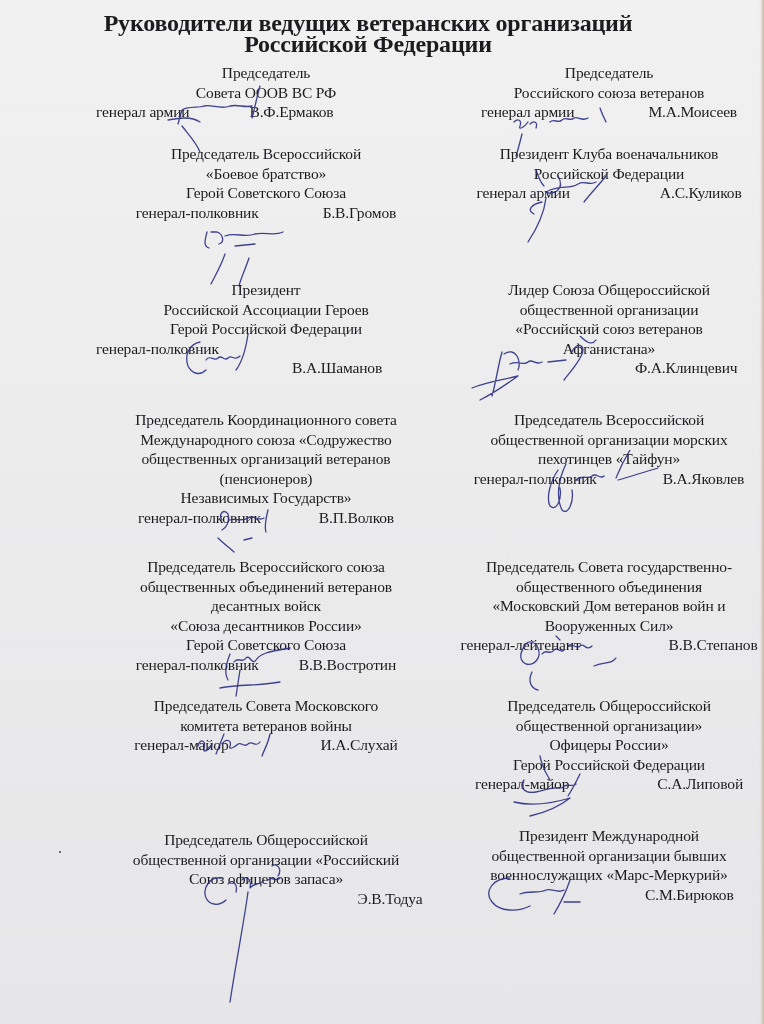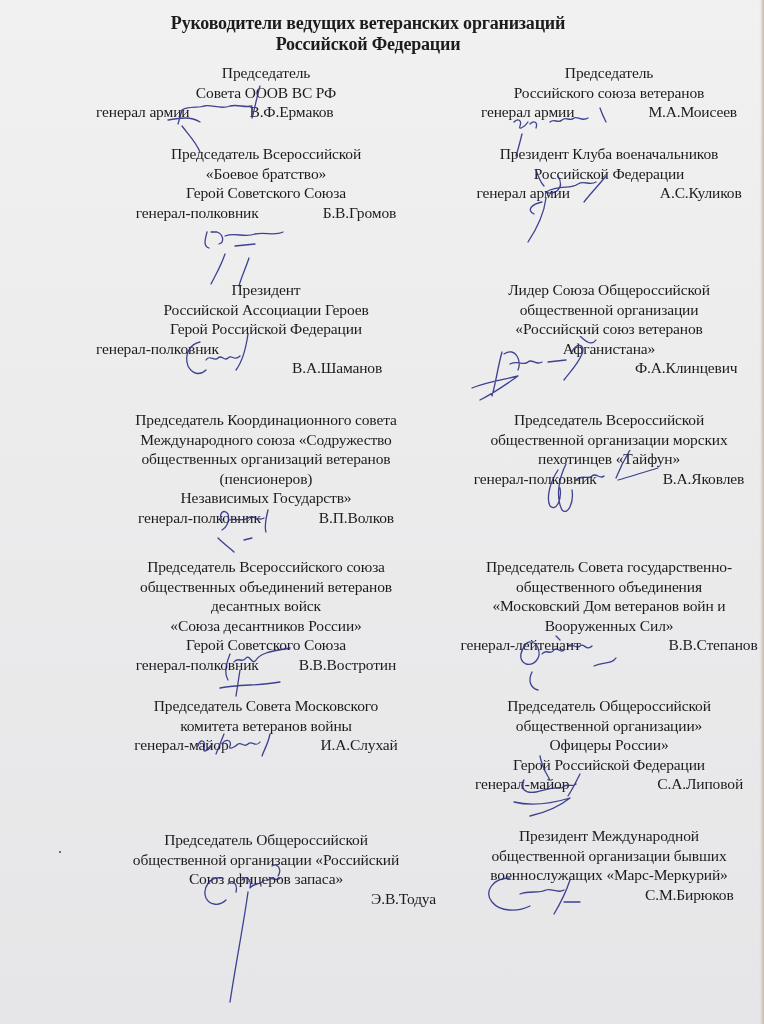--- a/index.html
+++ b/index.html
@@ -11,21 +11,21 @@
     }
     .page {
       position: relative;
       width: 764px; height: 1024px;
       background: linear-gradient(180deg, #f1f1f2 0%, #ececed 40%, #e6e6e8 100%);
       box-shadow: inset -4px 0 3px -2px #c9b8a8;
       overflow: hidden;
     }
     .title {
       position: absolute; left: 0; width: 736px; text-align: center;
-      font-weight: bold; font-size: 18px; line-height: 21px; letter-spacing: -0.2px;
+      font-weight: bold; font-size: 24px; line-height: 21px; letter-spacing: -0.2px;
       top: 13px;
     }
     .title .t2 { display: block; }
     .block {
       position: absolute; text-align: center;
       font-size: 15.5px; line-height: 19.5px; letter-spacing: -0.15px;
       white-space: nowrap;
       margin-left: 44px;
     }
     .block .line { display: block; }
@@ -122,21 +122,21 @@
     </span>
   </div>
   <svg class="sig" style="left:190px; top:728px;" width="110" height="34" viewBox="0 0 110 34">
     <path d="M8 18 C10 10 16 12 14 20 C12 26 20 22 22 16 M26 26 L34 6 M32 16 C36 10 42 12 40 18 C38 22 44 20 48 16 C52 14 54 20 58 16 C62 12 66 20 70 14 M80 6 C78 16 74 22 72 28"></path>
   </svg>
 
   <div class="block" style="left:52px; top:830px; width:340px;">
     <span class="line">Председатель Общероссийской</span>
     <span class="line">общественной организации «Российский</span>
     <span class="line">Союз офицеров запаса»</span>
-    <span class="sigline" style="text-align:right; padding-left:248px;">
+    <span class="sigline" style="text-align:center; padding-left:248px;">
       <span class="rank"></span><span class="name">Э.В.Тодуа</span>
     </span>
   </div>
   <svg class="sig" style="left:192px; top:862px;" width="120" height="150" viewBox="0 0 120 150">
     <path d="M30 16 C18 14 10 26 14 36 C18 44 28 44 34 38 M36 22 C40 16 46 22 44 30 M50 18 C54 12 60 18 58 26 C62 20 68 24 72 18 M76 18 C80 14 84 20 88 16 M80 4 C86 0 90 8 86 14 M56 30 C52 60 44 100 38 140"></path>
   </svg>
 
   <div class="block" style="left:400px; top:63px; width:330px;">
     <span class="line">Председатель</span>
     <span class="line">Российского союза ветеранов</span>

